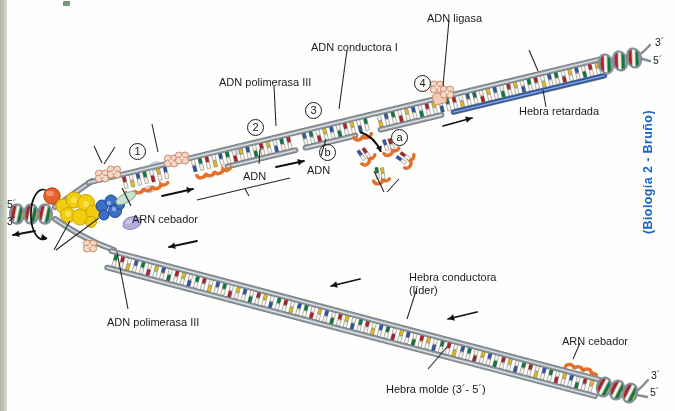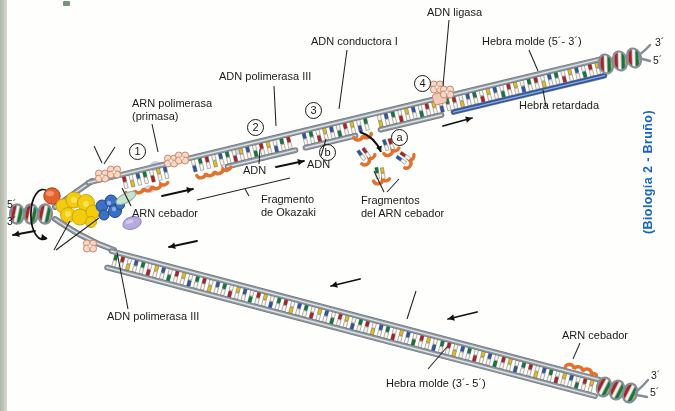--- a/index.html
+++ b/index.html
@@ -2,21 +2,21 @@
 <html><head>
 <meta charset="utf-8">
 <style>
   html,body{margin:0;padding:0;background:#ffffff;}
   .stage{position:relative;width:675px;height:411px;background:#fefefdl;background:#fefefd;overflow:hidden;
          font-family:"Liberation Sans",sans-serif;}
   .edge{position:absolute;left:0;top:0;width:7px;height:411px;
         background:linear-gradient(90deg,#aeb6a8,#c2c9bb 55%,#d9ded2);}
   .mark-green{position:absolute;left:63px;top:1px;width:7px;height:5px;background:#49724a;opacity:.75;border-radius:1px;}
   svg.canvas{position:absolute;left:0;top:0;}
-  .lbl{position:absolute;font-size:11px;line-height:12.5px;color:#1b1b1b;white-space:pre-line;}
+  .lbl{position:absolute;font-size:11px;line-height:12.5px;color:#1b1b1b;white-space:pre-line;margin-top:6px;}
   .prime{position:absolute;font-size:10.5px;line-height:11px;color:#1b1b1b;}
   .marker{position:absolute;width:17px;height:17px;border:1.3px solid #1a1a1a;border-radius:50%;
           font-size:11px;line-height:15.5px;text-align:center;color:#1a1a1a;box-sizing:border-box;}
   .credit{position:absolute;left:641px;top:86px;height:148px;width:17px;
           writing-mode:vertical-rl;transform:rotate(180deg);
           font-size:12.5px;font-weight:bold;letter-spacing:.4px;color:#1565c8;white-space:nowrap;}
 </style>
 </head>
 <body>
 
@@ -599,35 +599,30 @@
       <polygon points="448,319 453.2,314.3 454.8,320.8" fill="#111"></polygon>
       <line x1="276" y1="167" x2="304" y2="161" stroke="#111" stroke-width="1.8" stroke-linecap="round"></line>
       <polygon points="304,161 298.7,165.5 297.3,159.1" fill="#111"></polygon>
       <path d="M 360,132 Q 375,137 381,152" fill="none" stroke="#111" stroke-width="2"></path>
       <polygon points="381,152 376.1,147.8 381.8,145.5" fill="#111"></polygon>
     </svg>
 
   <div class="edge"></div>
   <div class="mark-green"></div>
 
-  <div class="lbl" style="left:132px;top:97px">ARN polimerasa
-(primasa)</div>
   <div class="lbl" style="left:219px;top:70px">ADN polimerasa III</div>
   <div class="lbl" style="left:311px;top:35px">ADN conductora I</div>
   <div class="lbl" style="left:427px;top:6px">ADN ligasa</div>
-  <div class="lbl" style="left:482px;top:35px">Hebra molde (5´- 3´)</div>
   <div class="lbl" style="left:519px;top:99px">Hebra retardada</div>
   <div class="lbl" style="left:243px;top:164px">ADN</div>
   <div class="lbl" style="left:307px;top:158px">ADN</div>
-  <div class="lbl" style="left:261px;top:193px">Fragmento
-de Okazaki</div>
-  <div class="lbl" style="left:361px;top:194px">Fragmentos
-del ARN cebador</div>
   <div class="lbl" style="left:132px;top:207px">ARN cebador</div>
   <div class="lbl" style="left:107px;top:310px">ADN polimerasa III</div>
+  <div class="lbl" style="left:409px;top:265px">Hebra conductora
+(líder)</div>
   <div class="lbl" style="left:386px;top:377px">Hebra molde (3´- 5´)</div>
   <div class="lbl" style="left:562px;top:329px">ARN cebador</div>
 
   <div class="prime" style="left:7px;top:199px">5´</div>
   <div class="prime" style="left:7px;top:216px">3´</div>
   <div class="prime" style="left:655px;top:37px">3´</div>
   <div class="prime" style="left:653px;top:55px">5´</div>
   <div class="prime" style="left:651px;top:370px">3´</div>
   <div class="prime" style="left:650px;top:387px">5´</div>
 

